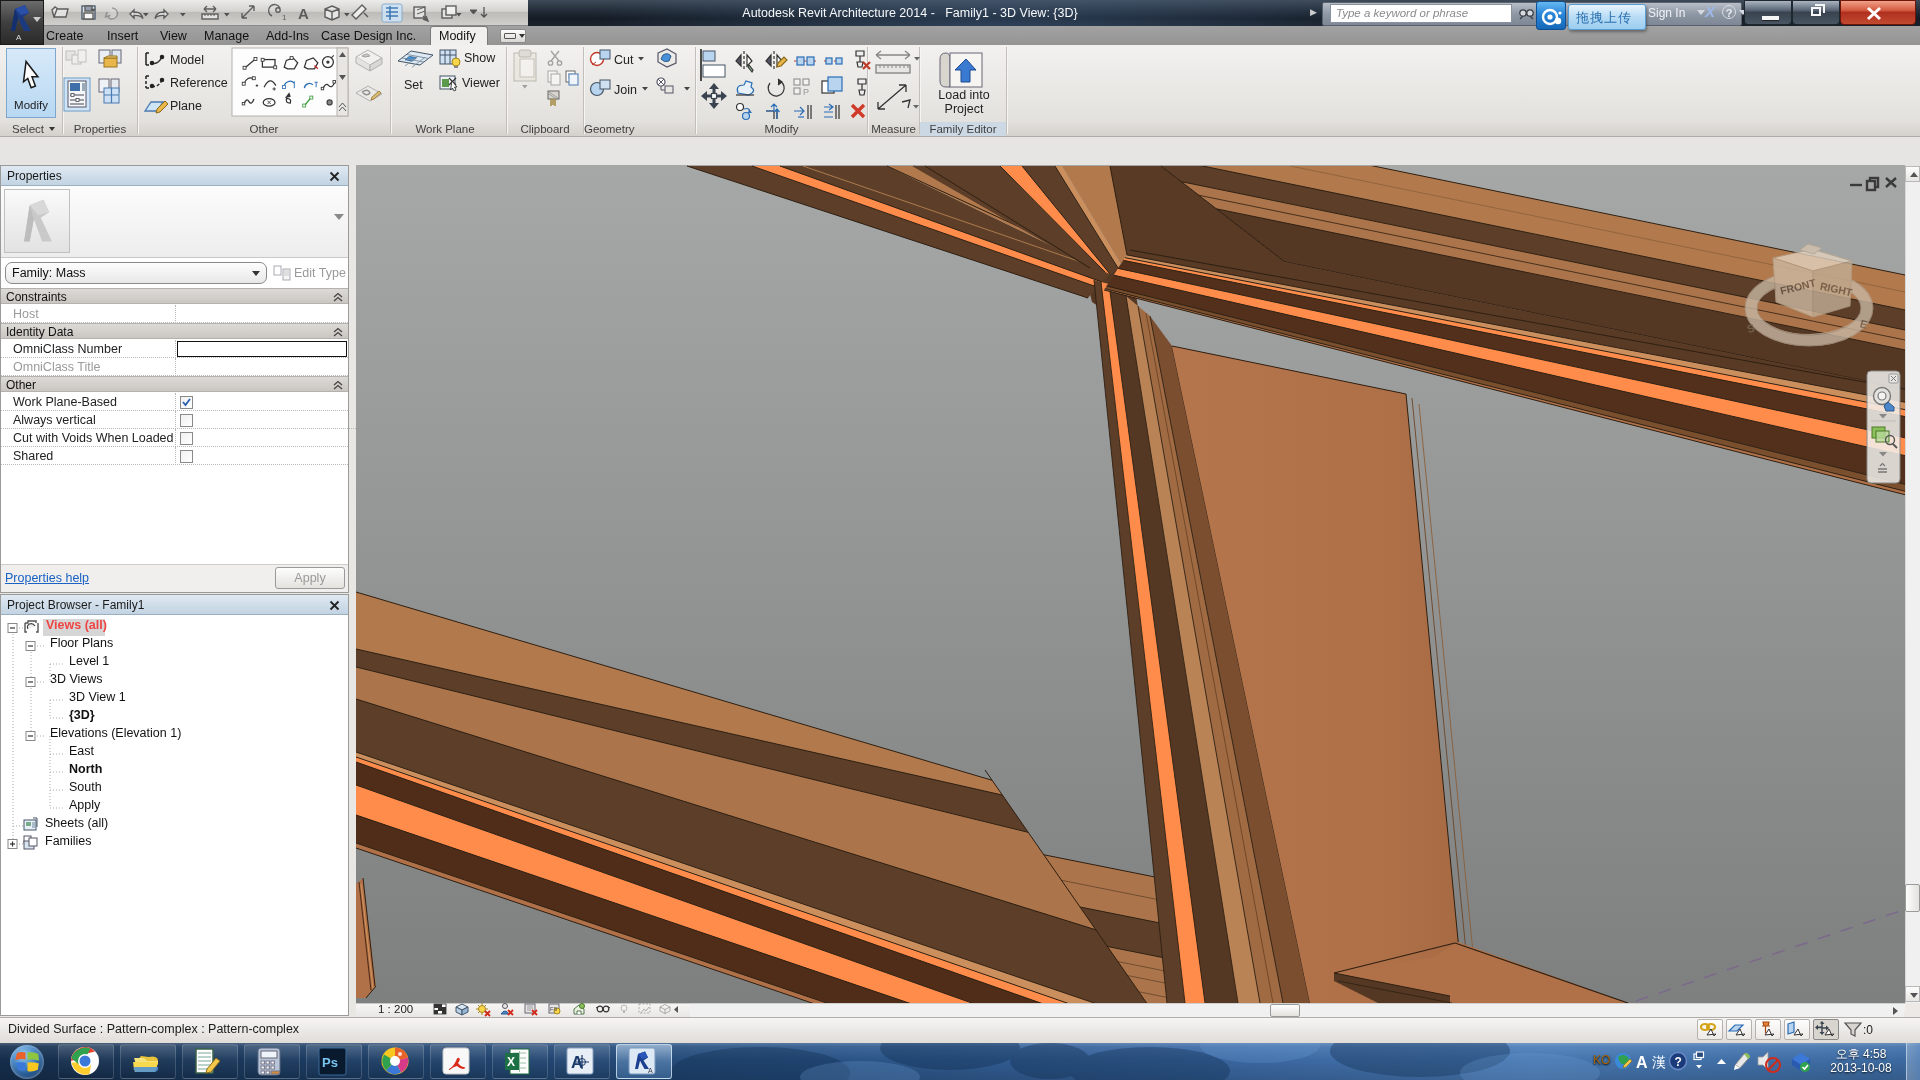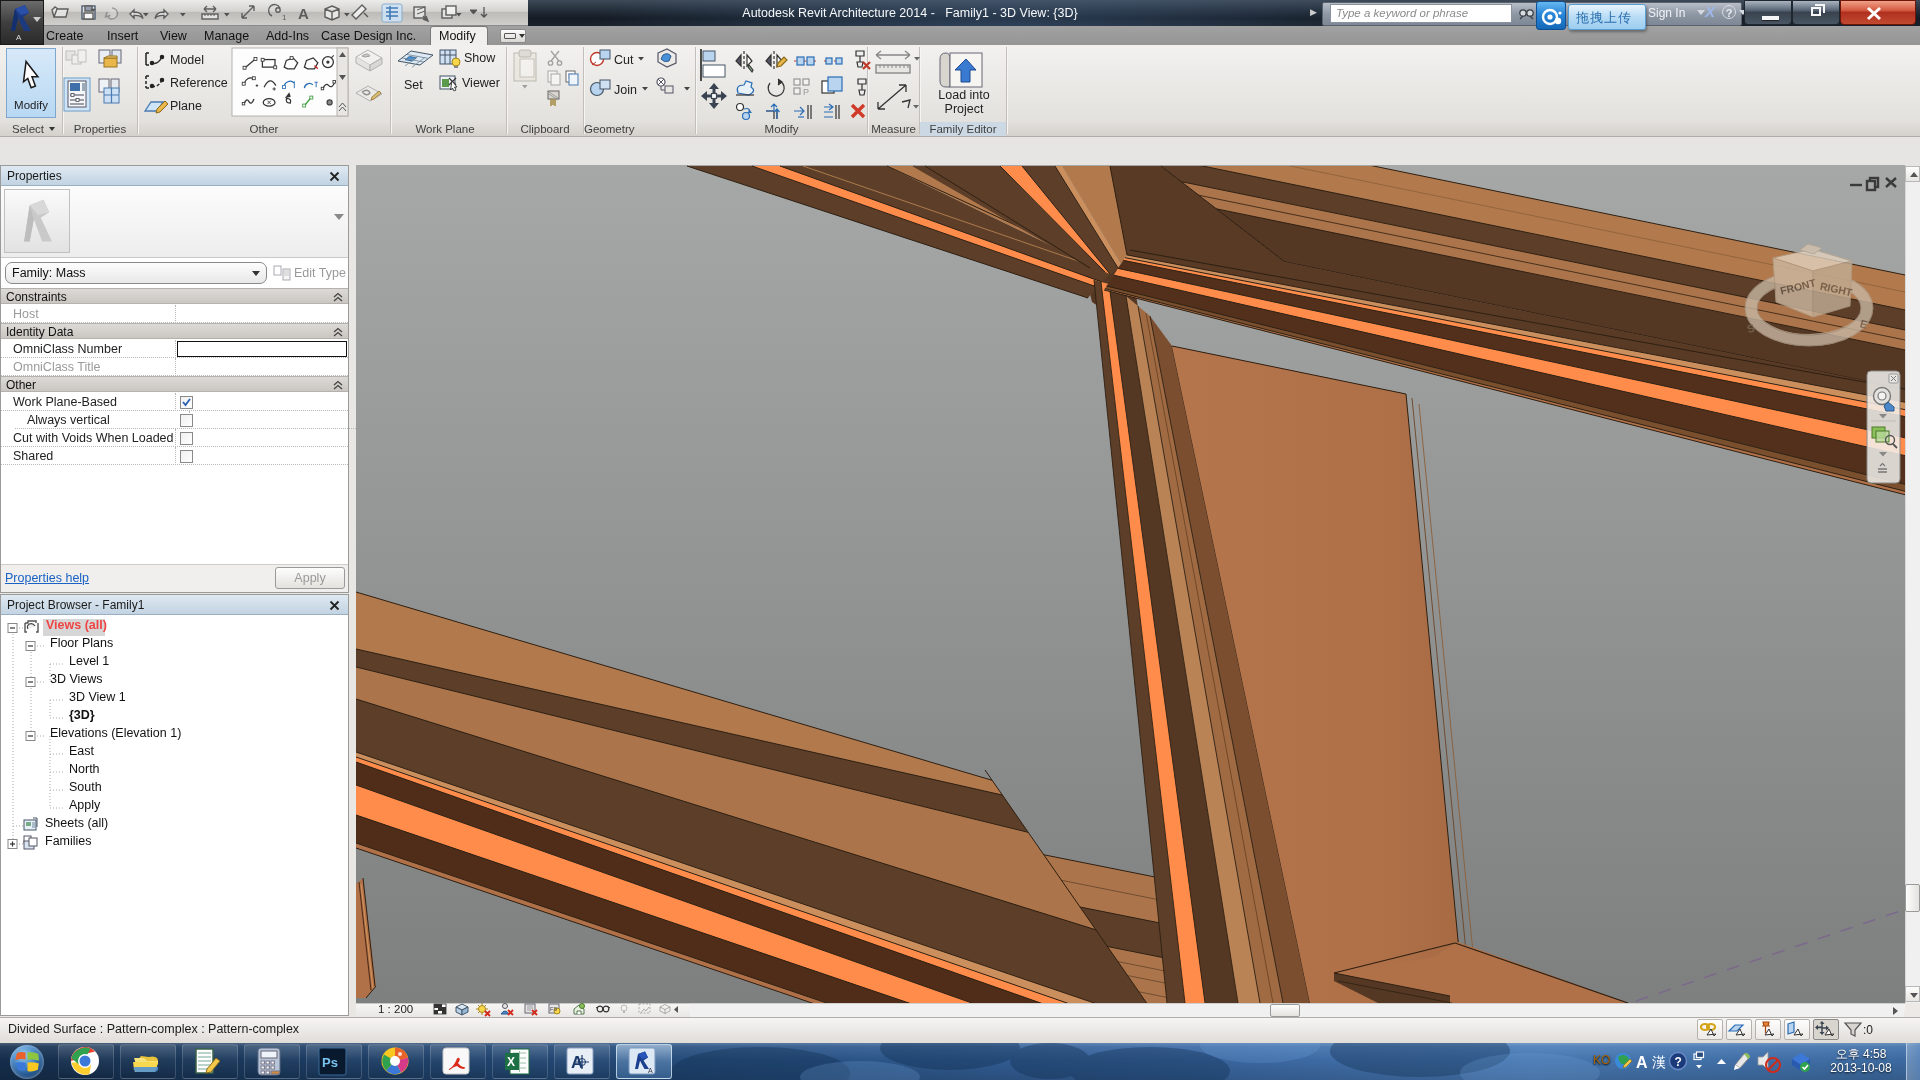--- a/index.html
+++ b/index.html
@@ -478,21 +478,21 @@
     </div>
     <div class="abs" style="left:0px;top:227px;width:347px;height:18px;border-bottom:1px dotted #b8b8b8">
     <div class="abs" style="left:12px;top:2px;font-size:12.5px;color:#222;white-space:nowrap">Work Plane-Based</div>
     <div class="abs" style="left:174px;top:0;width:1px;height:18px;border-left:1px dotted #b8b8b8"></div>
     </div>
     <div class="abs" style="left:179px;top:230px;width:13px;height:13px;background:linear-gradient(135deg,#f0f0f0,#fff);border:1px solid #8a8a8a">
       <svg width="9" height="9" viewBox="0 0 9 9" style="position:absolute;left:1px;top:1px">
         <path d="M1 4 l2.5 3 L8 1" stroke="#2a5fb0" stroke-width="1.8" fill="none"></path>
       </svg>
     </div>
-    <div class="abs" style="left:14px;top:245px;width:355px;height:18px;border-bottom:1px dotted #b8b8b8">
+    <div class="abs" style="left:0px;top:245px;width:355px;height:18px;border-bottom:1px dotted #b8b8b8">
     <div class="abs" style="left:12px;top:2px;font-size:12.5px;color:#222;white-space:nowrap">Always vertical</div>
     <div class="abs" style="left:174px;top:0;width:1px;height:18px;border-left:1px dotted #b8b8b8"></div>
     </div>
     <div class="abs" style="left:179px;top:248px;width:13px;height:13px;background:linear-gradient(135deg,#f0f0f0,#fff);border:1px solid #8a8a8a"></div>
     <div class="abs" style="left:0px;top:263px;width:347px;height:18px;border-bottom:1px dotted #b8b8b8">
     <div class="abs" style="left:12px;top:2px;font-size:12.5px;color:#222;white-space:nowrap">Cut with Voids When Loaded</div>
     <div class="abs" style="left:174px;top:0;width:1px;height:18px;border-left:1px dotted #b8b8b8"></div>
     </div>
     <div class="abs" style="left:179px;top:266px;width:13px;height:13px;background:linear-gradient(135deg,#f0f0f0,#fff);border:1px solid #8a8a8a"></div>
     <div class="abs" style="left:0px;top:281px;width:347px;height:18px;border-bottom:1px dotted #b8b8b8">
@@ -562,21 +562,21 @@
 </g>
     </svg>
     <div class="abs" style="left:45px;top:23px;font-size:12.5px;color:#ef4444;font-weight:bold">Views (all)</div>
     <div class="abs" style="left:49px;top:41px;font-size:12.5px;color:#111;font-weight:normal">Floor Plans</div>
     <div class="abs" style="left:68px;top:59px;font-size:12.5px;color:#111;font-weight:normal">Level 1</div>
     <div class="abs" style="left:49px;top:77px;font-size:12.5px;color:#111;font-weight:normal">3D Views</div>
     <div class="abs" style="left:68px;top:95px;font-size:12.5px;color:#111;font-weight:normal">3D View 1</div>
     <div class="abs" style="left:68px;top:113px;font-size:12.5px;color:#111;font-weight:bold">{3D}</div>
     <div class="abs" style="left:49px;top:131px;font-size:12.5px;color:#111;font-weight:normal">Elevations (Elevation 1)</div>
     <div class="abs" style="left:68px;top:149px;font-size:12.5px;color:#111;font-weight:normal">East</div>
-    <div class="abs" style="left:68px;top:167px;font-size:12.5px;color:#111;font-weight:normal">North</div>
+    <div class="abs" style="left:68px;top:167px;font-size:12.5px;color:#111;font-weight:bold">North</div>
     <div class="abs" style="left:68px;top:185px;font-size:12.5px;color:#111;font-weight:normal">South</div>
     <div class="abs" style="left:68px;top:203px;font-size:12.5px;color:#111;font-weight:normal">Apply</div>
     <div class="abs" style="left:44px;top:221px;font-size:12.5px;color:#111;font-weight:normal">Sheets (all)</div>
     <div class="abs" style="left:44px;top:239px;font-size:12.5px;color:#111;font-weight:normal">Families</div>
   </div>
 <div class="abs" style="left:356px;top:165px;width:1549px;height:838px;border-top:1px solid #505050;border-left:1px solid #505050;background:#969897"></div>
 <svg class="abs" style="left:356px;top:165px" width="1549" height="838" viewBox="356 165 1549 838">
     <defs>
       <linearGradient id="bgg" x1="0" y1="0" x2="0" y2="1">
 <stop offset="0" stop-color="#a6a8a7"></stop>

